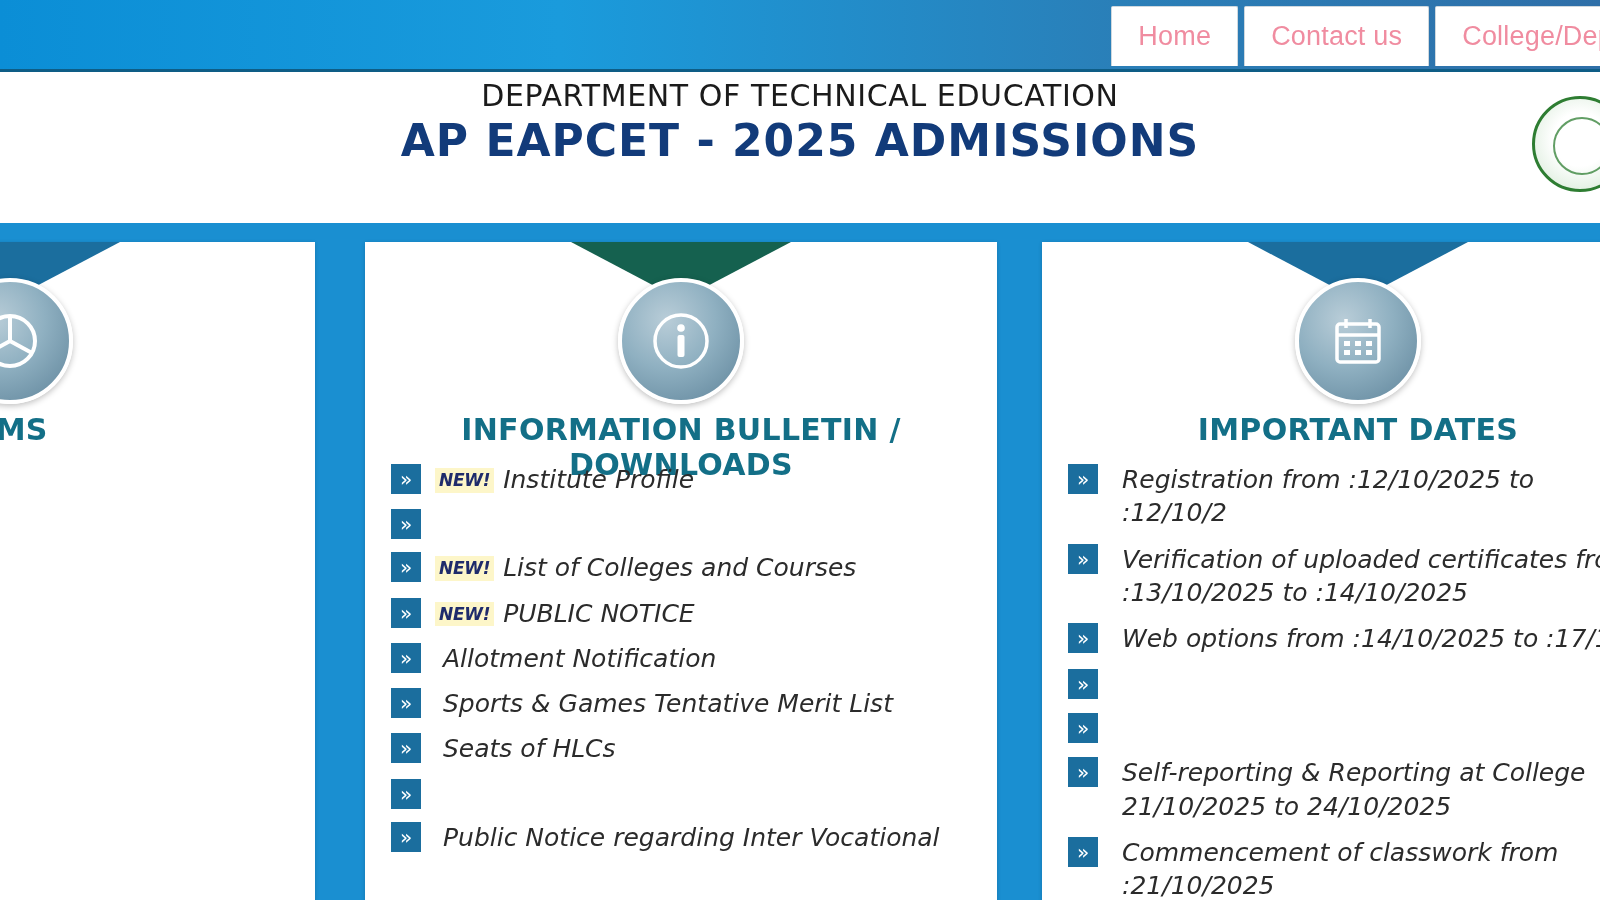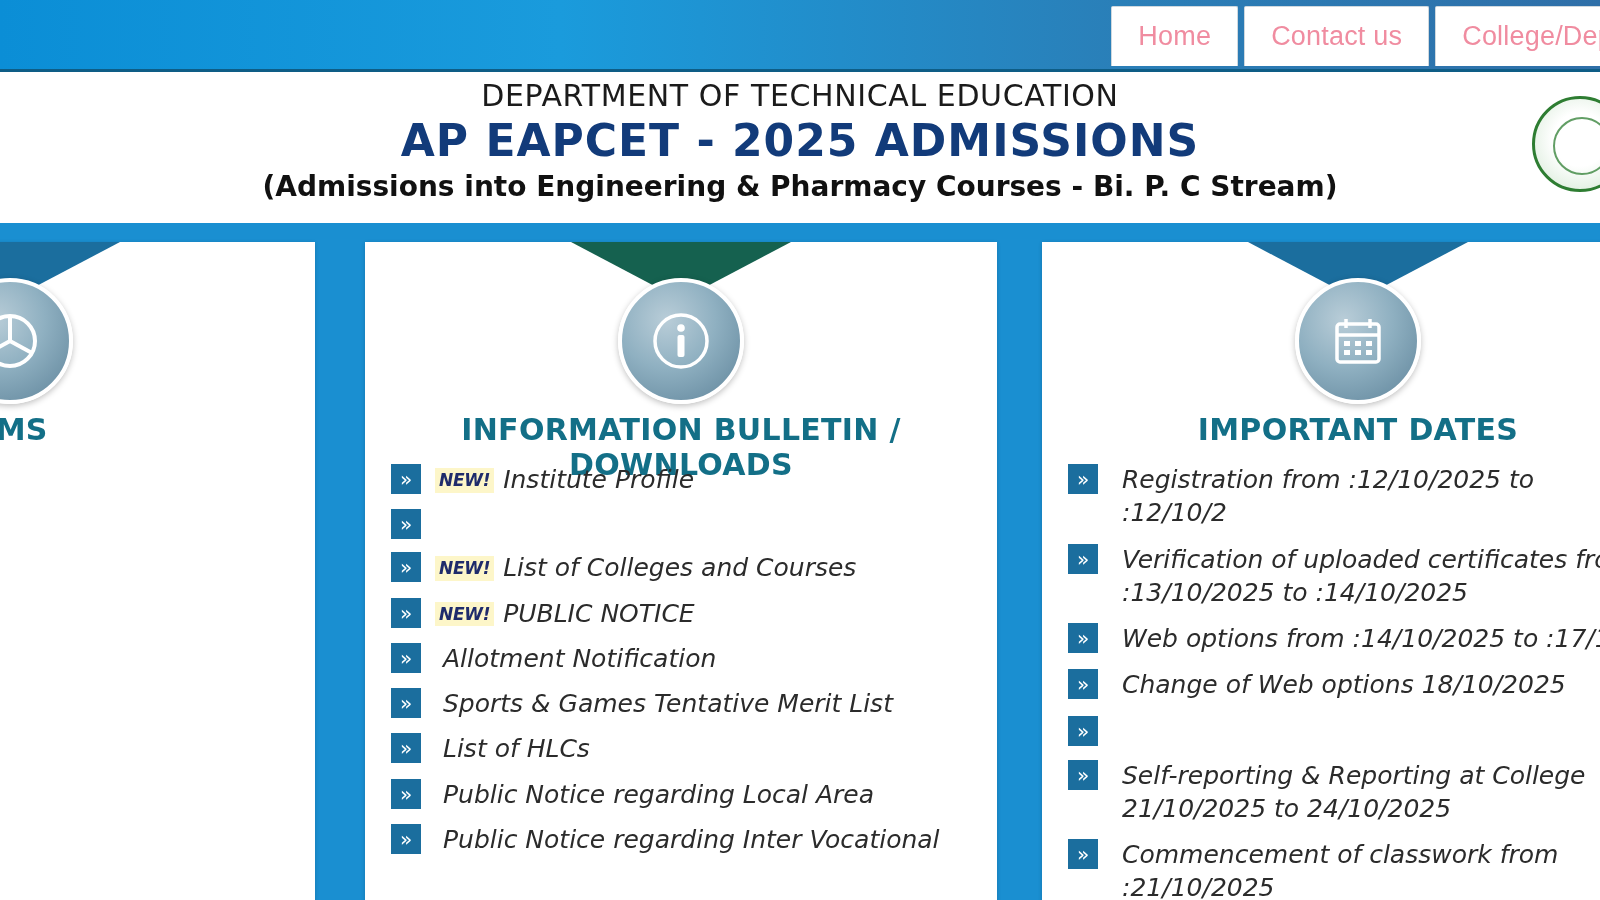--- a/index.html
+++ b/index.html
@@ -243,21 +243,20 @@
       <div class="nav-item">Home</div>
       <div class="nav-item">Contact us</div>
       <div class="nav-item">College/Dep</div>
     </div>
   </div>
 
   <div class="banner">
     <div class="banner-inner">
       <div class="banner-line1">DEPARTMENT OF TECHNICAL EDUCATION</div>
       <div class="banner-line2">AP EAPCET - 2025 ADMISSIONS</div>
-      <div class="banner-line3">(Admissions into Engineering &amp; Pharmacy Courses -  Bi. P. C Stream)</div>
     </div>
     <div class="emblem"></div>
   </div>
 
   <div class="body-bg"></div>
 
   <div class="card" id="card-forms">
     <div class="ribbon blue"></div>
     <div class="card-icon">
       <svg width="62" height="62" viewBox="0 0 62 62">
@@ -326,26 +325,25 @@
         <div class="li-text">Allotment Notification</div>
       </div>
 
       <div class="li indent">
         <div class="bullet">»</div>
         <div class="li-text">Sports &amp; Games Tentative Merit List</div>
       </div>
 
       <div class="li indent">
         <div class="bullet">»</div>
-        <div class="li-text">List of HLCs</div>
+        <div class="li-text">Seats of HLCs</div>
       </div>
 
       <div class="li indent">
         <div class="bullet">»</div>
-        <div class="li-text">Public Notice regarding Local Area</div>
       </div>
 
       <div class="li indent">
         <div class="bullet">»</div>
         <div class="li-text">Public Notice regarding Inter Vocational</div>
       </div>
 
     </div>
   </div>
 
@@ -378,21 +376,20 @@
         <div class="li-text">Verification of uploaded certificates fro :13/10/2025 to :14/10/2025</div>
       </div>
 
       <div class="li">
         <div class="bullet">»</div>
         <div class="li-text">Web options from :14/10/2025 to :17/10/</div>
       </div>
 
       <div class="li">
         <div class="bullet">»</div>
-        <div class="li-text">Change of Web options 18/10/2025</div>
       </div>
 
       <div class="li">
         <div class="bullet">»</div>
       </div>
 
       <div class="li">
         <div class="bullet">»</div>
         <div class="li-text">Self-reporting &amp; Reporting at College 21/10/2025 to 24/10/2025</div>
       </div>

